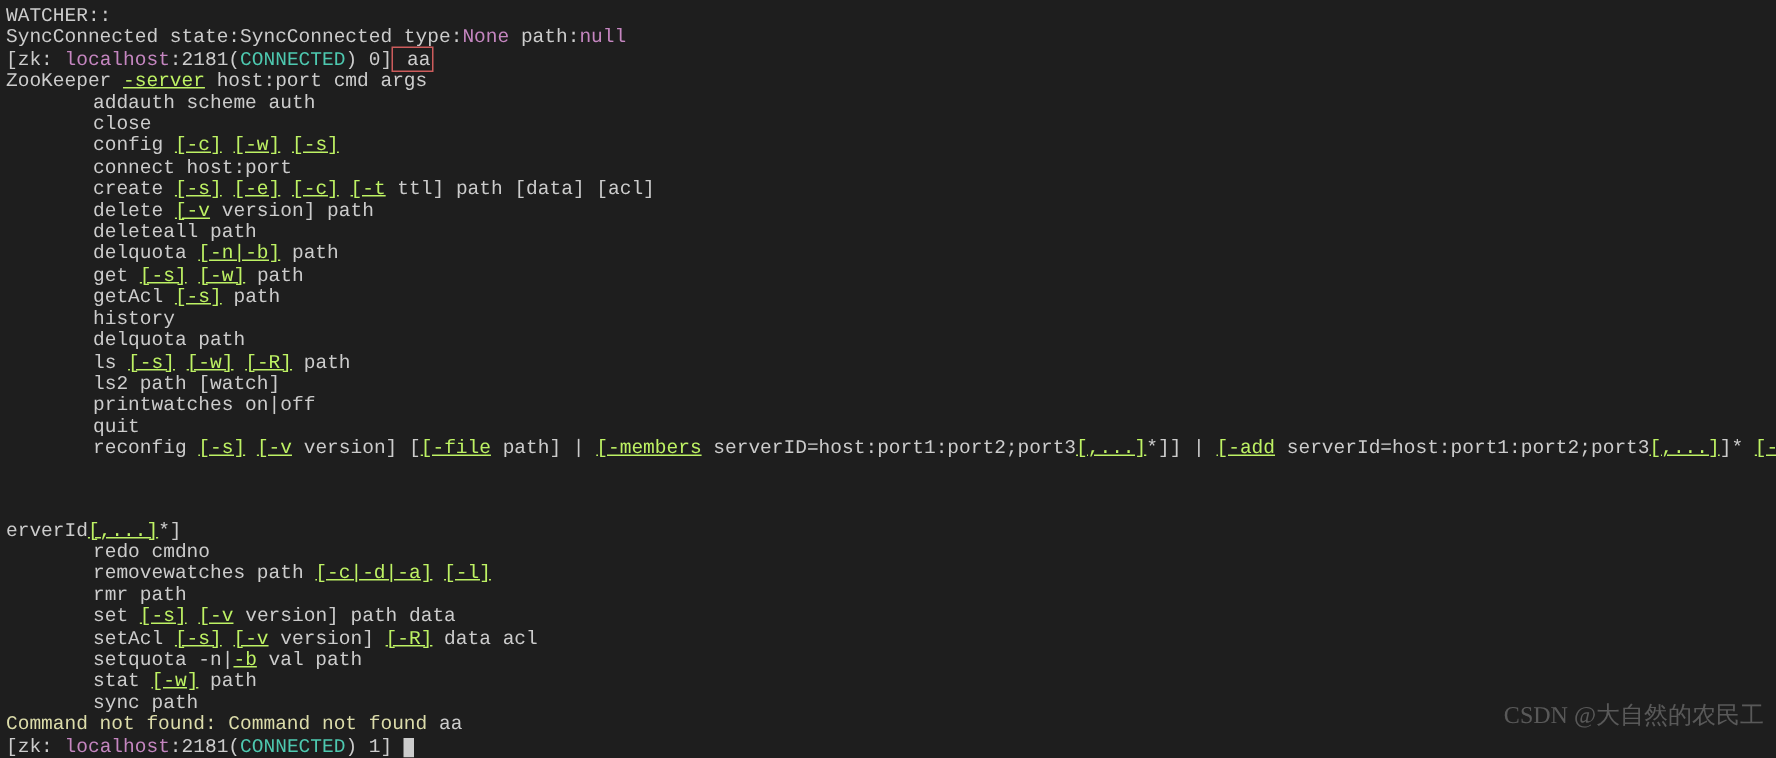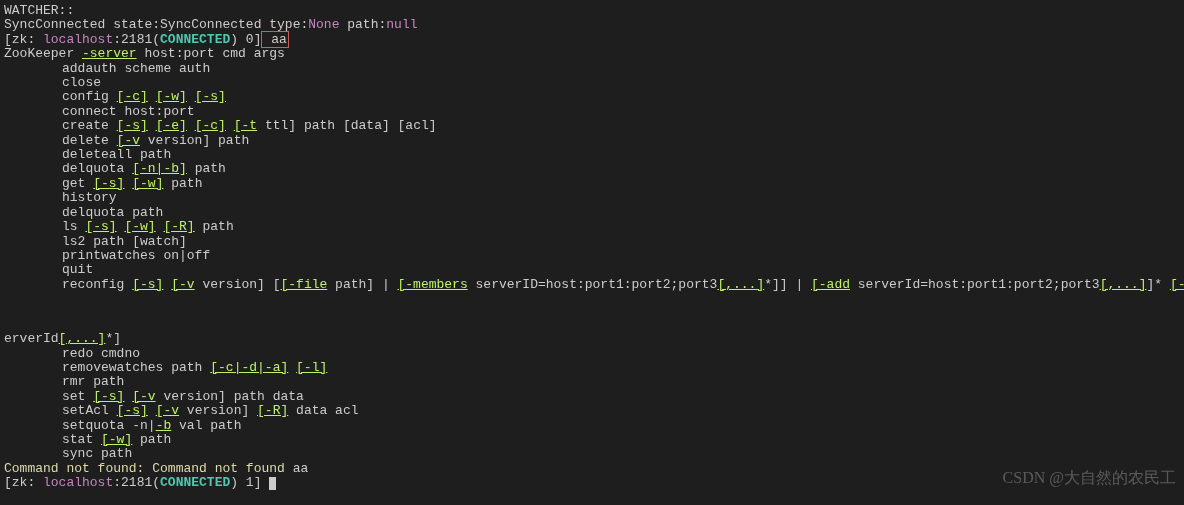--- a/index.html
+++ b/index.html
@@ -9,21 +9,21 @@
       font-family: 'Consolas', 'Monaco', 'Courier New', monospace;
       font-size: 13px;
       line-height: 14.4px;
       padding: 4px;
       width: 1184px;
       height: 505px;
       overflow: hidden;
       position: relative;
     }
     .magenta { color: #c586c0; }
-    .green { color: #4ec9b0; font-weight: bold; }
+    .green { color: #4ec9b0; }
     .cyan { color: #bef264; text-decoration: underline; }
     .yellow { color: #dcdcaa; }
     .boxed {
       border: 1px solid #cd5c5c;
       padding: 0 1px;
     }
     .indent1 { padding-left: 58px; }
     .wrapline { padding-left: 0; margin-top: 40px; }
     .watermark {
       position: absolute;
@@ -53,20 +53,21 @@
 <div class="line"><span>ZooKeeper </span><span class="cyan">-server</span><span> host:port cmd args</span></div>
 <div class="line indent1">addauth scheme auth</div>
 <div class="line indent1">close</div>
 <div class="line indent1"><span>config </span><span class="cyan">[-c]</span><span> </span><span class="cyan">[-w]</span><span> </span><span class="cyan">[-s]</span></div>
 <div class="line indent1">connect host:port</div>
 <div class="line indent1"><span>create </span><span class="cyan">[-s]</span><span> </span><span class="cyan">[-e]</span><span> </span><span class="cyan">[-c]</span><span> </span><span class="cyan">[-t</span><span> ttl] path [data] [acl]</span></div>
 <div class="line indent1"><span>delete </span><span class="cyan">[-v</span><span> version] path</span></div>
 <div class="line indent1">deleteall path</div>
 <div class="line indent1"><span>delquota </span><span class="cyan">[-n|-b]</span><span> path</span></div>
 <div class="line indent1"><span>get </span><span class="cyan">[-s]</span><span> </span><span class="cyan">[-w]</span><span> path</span></div>
+<div class="line indent1"><span>getAcl </span><span class="cyan">[-s]</span><span> path</span></div>
 <div class="line indent1">history</div>
 <div class="line indent1">delquota path</div>
 <div class="line indent1"><span>ls </span><span class="cyan">[-s]</span><span> </span><span class="cyan">[-w]</span><span> </span><span class="cyan">[-R]</span><span> path</span></div>
 <div class="line indent1">ls2 path [watch]</div>
 <div class="line indent1">printwatches on|off</div>
 <div class="line indent1">quit</div>
 <div class="line indent1"><span>reconfig </span><span class="cyan">[-s]</span><span> </span><span class="cyan">[-v</span><span> version] [</span><span class="cyan">[-file</span><span> path] | </span><span class="cyan">[-members</span><span> serverID=host:port1:port2;port3</span><span class="cyan">[,...]</span><span>*]] | </span><span class="cyan">[-add</span><span> serverId=host:port1:port2;port3</span><span class="cyan">[,...]</span><span>]* </span><span class="cyan">[-remove</span></div>
 <div class="line wrapline"><span>erverId</span><span class="cyan">[,...]</span><span>*]</span></div>
 <div class="line indent1">redo cmdno</div>
 <div class="line indent1"><span>removewatches path </span><span class="cyan">[-c|-d|-a]</span><span> </span><span class="cyan">[-l]</span></div>

